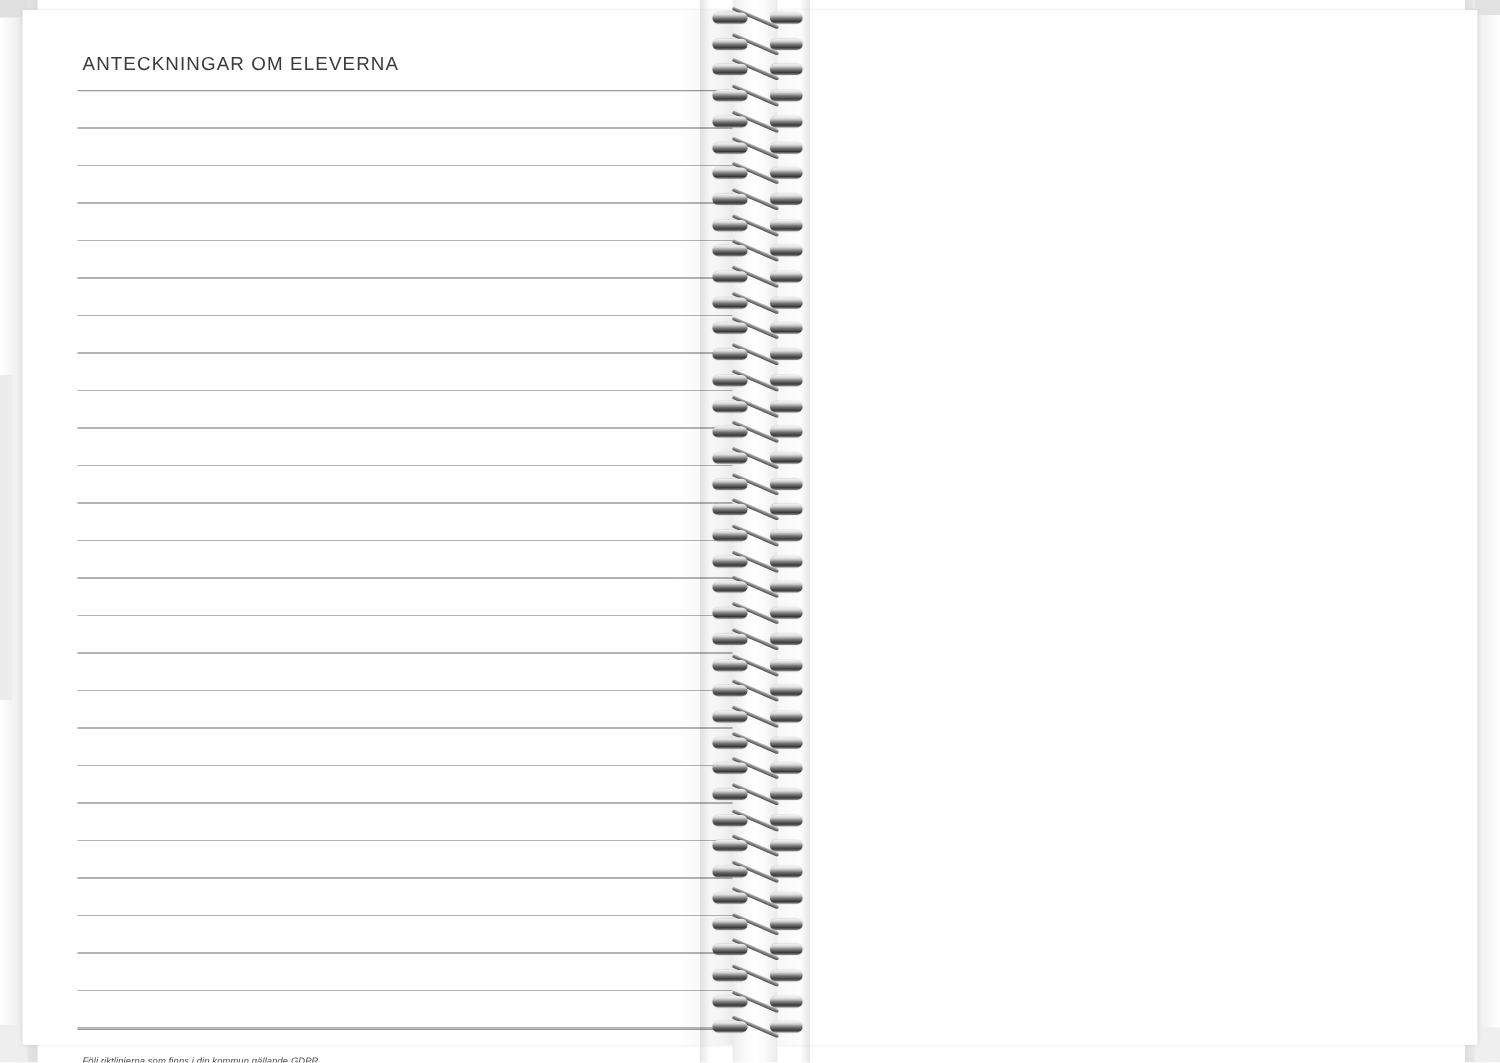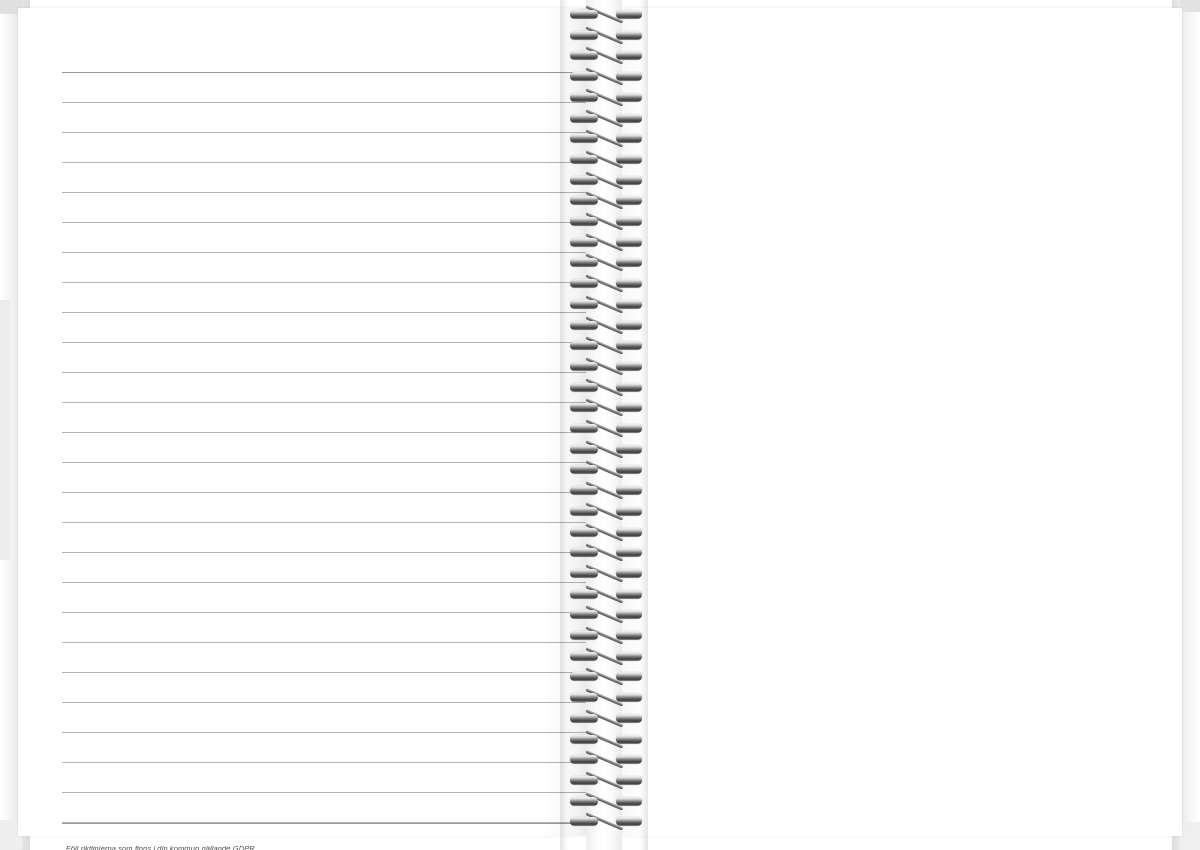--- a/index.html
+++ b/index.html
@@ -227,20 +227,21 @@
   <div class="edge-left"></div>
   <div class="tab-left-top"></div>
   <div class="tab-left-mid"></div>
   <div class="tab-left-bottom"></div>
 
   <div class="edge-right"></div>
   <div class="tab-right-top"></div>
   <div class="tab-right-bottom"></div>
 
   <div class="sheet left">
+    <div class="page-heading">ANTECKNINGAR OM ELEVERNA</div>
     <div class="rules left"></div>
     <div class="footnote">Följ riktlinjerna som finns i din kommun gällande GDPR.</div>
   </div>
 
   <div class="sheet right">
     
   </div>
 
   <div class="gutter-paper"></div>
   <div class="spine">

